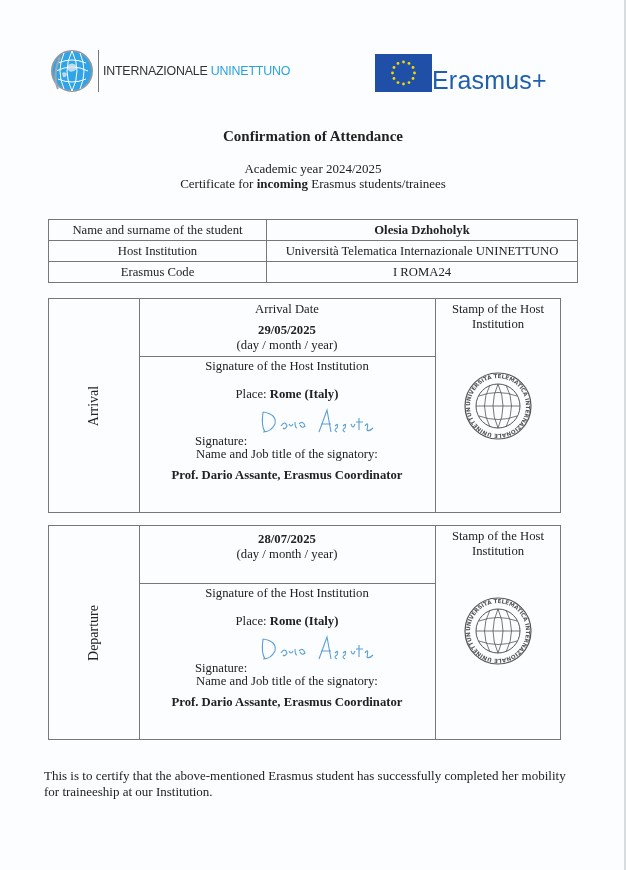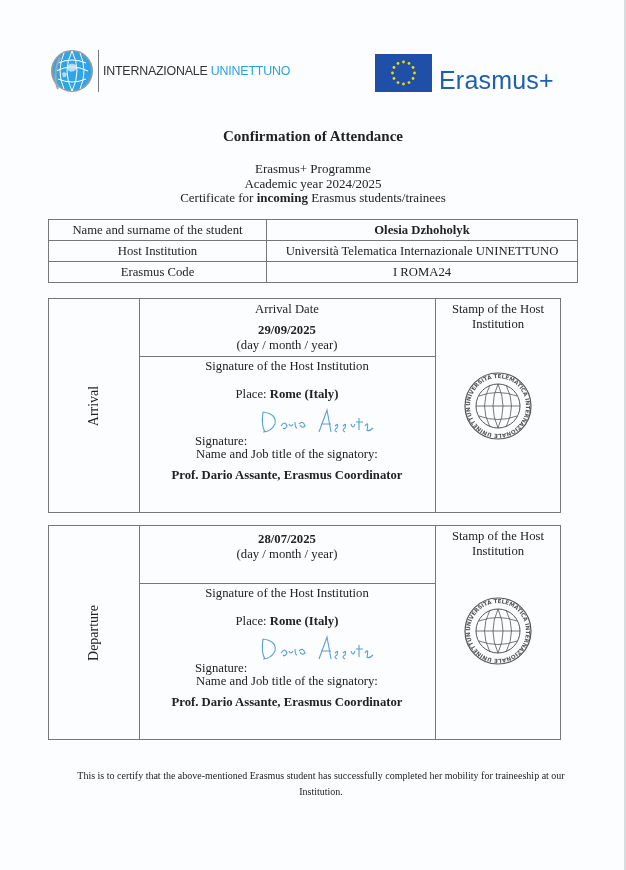--- a/index.html
+++ b/index.html
@@ -11,21 +11,21 @@
 
   
   .uni-logo { position: absolute; left: 50px; top: 49px; display: flex; align-items: center; }
   .globe { width: 44px; height: 44px; }
   .uni-divider { width: 1px; height: 42px; background: #777; margin: 0 4px 0 4px; }
   .uni-text { font-family: "Liberation Sans", sans-serif; font-size: 12.4px; line-height: 12px; color: #333; letter-spacing: -0.2px; }
   .uni-text .accent { color: #29a3e0; }
 
   .erasmus-logo { position: absolute; left: 375px; top: 54px; display: flex; align-items: flex-end; }
   .eu-flag { width: 57px; height: 38px; background: #1f4fa6; position: relative; }
-  .erasmus-word { font-family: "Liberation Sans", sans-serif; font-size: 25px; color: #1f5fae; margin-left: 7px; line-height: 24px; letter-spacing: 0.2px; }
+  .erasmus-word { font-family: "Liberation Sans", sans-serif; font-size: 25px; color: #1f5fae; line-height: 24px; letter-spacing: 0.2px; }
 
   .title { position: absolute; left: 0; width: 626px; top: 128px; text-align: center; font-weight: bold; font-size: 15px; }
   .subtitle { position: absolute; left: 0; width: 626px; top: 162px; text-align: center; font-size: 13px; line-height: 14.5px; }
 
   table { border-collapse: collapse; }
   .info-table { position: absolute; left: 48px; top: 219px; width: 530px; font-size: 12.7px; }
   .info-table td { border: 1px solid #777; height: 20px; padding: 0 6px; }
   .info-table td.lbl { width: 205px; text-align: center; }
   .info-table td.val { text-align: center; }
 
@@ -38,21 +38,21 @@
   .mid .date-part { height: 58px; border-bottom: 1px solid #777; box-sizing: border-box; }
   .stamp-col { position: absolute; left: 387px; top: 0; right: 0; height: 100%; font-size: 12.7px; text-align: center; }
   .line { display: block; }
   .b { font-weight: bold; }
   .stamp { position: absolute; left: 27px; width: 70px; height: 70px; }
 
   .sig-row { position: relative; height: 40px; }
   .sig-lbl { position: absolute; left: 56px; top: 23px; margin-top: 9px; }
   .sig-img { position: absolute; left: 118px; top: 2px; width: 120px; height: 34px; }
 
-  .footer { position: absolute; left: 56px; top: 768px; width: 530px; font-size: 10px; line-height: 15.5px; text-align: center; }
+  .footer { position: absolute; left: 44px; top: 768px; width: 530px; font-size: 13px; line-height: 15.5px; }
 </style>
 </head>
 <body>
 
 <div class="right-edge"></div>
 
 <div class="uni-logo">
   <svg class="globe" viewBox="0 0 44 44">
     <circle cx="22" cy="22" r="20" fill="#2fa4e7" stroke="#8a9aa6" stroke-width="2"></circle>
     <path d="M6 22 Q22 14 38 22 M8 14 Q22 8 36 14 M8 30 Q22 36 36 30" fill="none" stroke="#fff" stroke-width="1"></path>
@@ -81,21 +81,20 @@
         <circle cx="28.499999999999996" cy="8" r="1.4" fill="#f5d800"></circle>
         <circle cx="34" cy="9.473720558371175" r="1.4" fill="#f5d800"></circle>
         <circle cx="38.02627944162882" cy="13.499999999999995" r="1.4" fill="#f5d800"></circle>
       </svg>
   </div>
   <div class="erasmus-word">Erasmus+</div>
 </div>
 
 <div class="title">Confirmation of Attendance</div>
 <div class="subtitle">
-  <span class="line">Erasmus+ Programme</span>
   <span class="line">Academic year 2024/2025</span>
   <span class="line"><span>Certificate for </span><b>incoming</b><span> Erasmus students/trainees</span></span>
 </div>
 
 <table class="info-table">
   <tbody>
       <tr>
     <td class="lbl">Name and surname of the student</td>
     <td class="val b">Olesia Dzhoholyk</td>
   </tr>
@@ -110,21 +109,21 @@
 </tbody>
   </table>
 
 <div class="block arrival">
   <div class="side">
     <div class="side-label">Arrival</div>
   </div>
   <div class="mid">
     <div class="date-part">
       <span class="line" style="padding-top:3px">Arrival Date</span>
-      <span class="line b" style="padding-top:6px">29/09/2025</span>
+      <span class="line b" style="padding-top:6px">29/05/2025</span>
       <span class="line">(day / month / year)</span>
     </div>
     <span class="line" style="padding-top:2px">Signature of the Host Institution</span>
     <span class="line" style="padding-top:13px"><span>Place: </span><b>Rome (Italy)</b></span>
     <div class="sig-row">
       <span class="sig-lbl">Signature:</span>
       <svg class="sig-img" viewBox="0 0 120 34">
         <path d="M6 8 Q4 22 8 28 M6 8 Q20 10 18 20 Q14 28 6 28 M24 22 q4 -6 6 0 q-2 4 -4 2 M32 20 q2 4 4 0 M38 18 q0 6 2 6 M42 20 q4 -4 6 2 q-3 3 -5 -1 M62 28 L70 6 L74 28 M64 20 h10 M78 22 q4 -4 2 2 q-4 2 0 4 M86 22 q4 -4 2 2 q-4 2 0 4 M94 20 q2 6 4 0 M102 14 v12 M99 18 h7 M108 22 q4 -6 2 4 q2 2 6 -2" fill="none" stroke="#5a9fd6" stroke-width="1.1"></path>
       </svg>
     </div>

